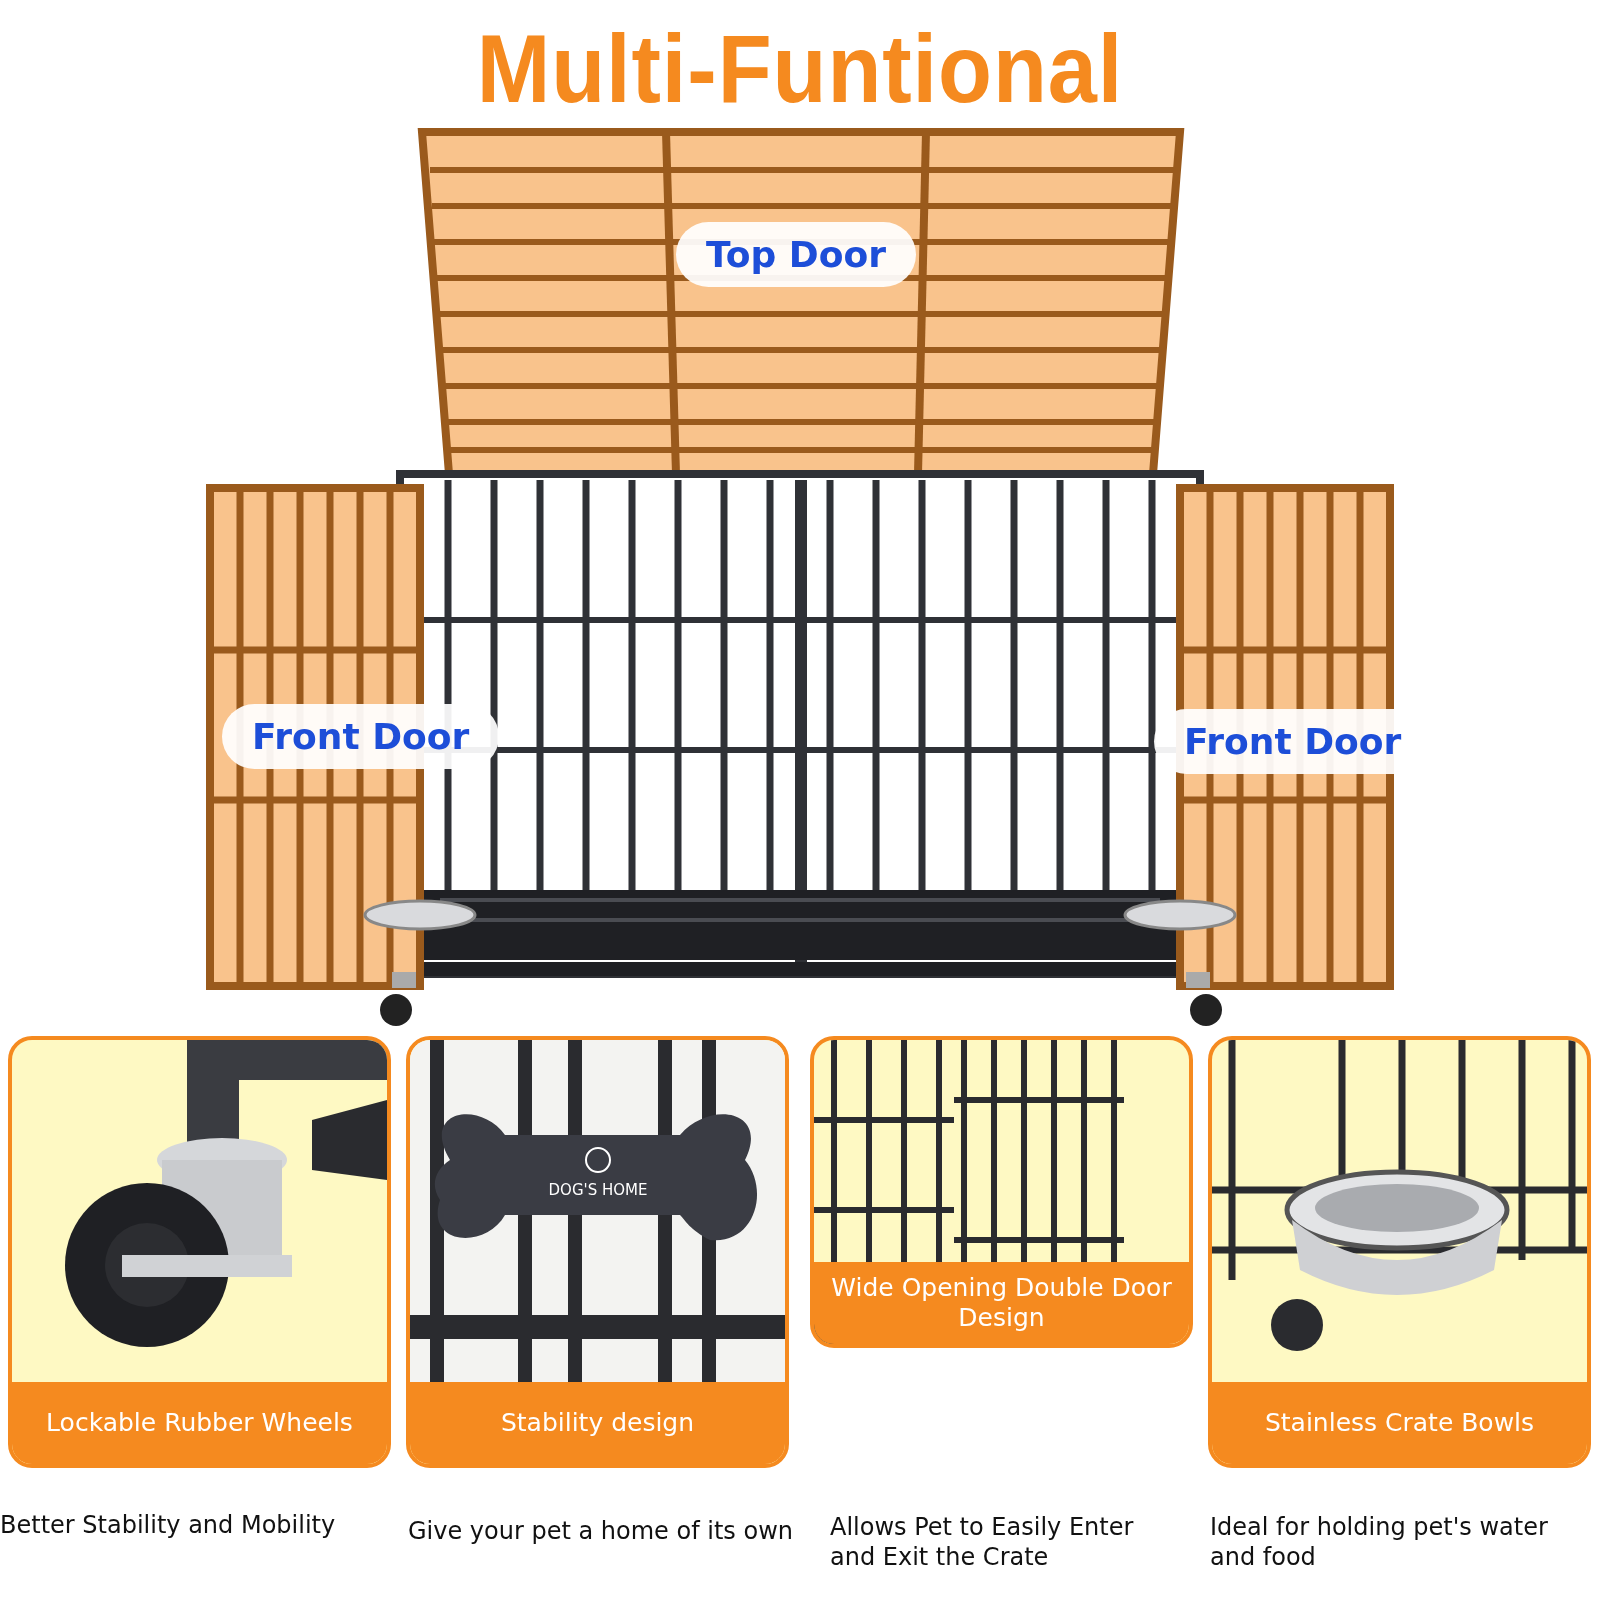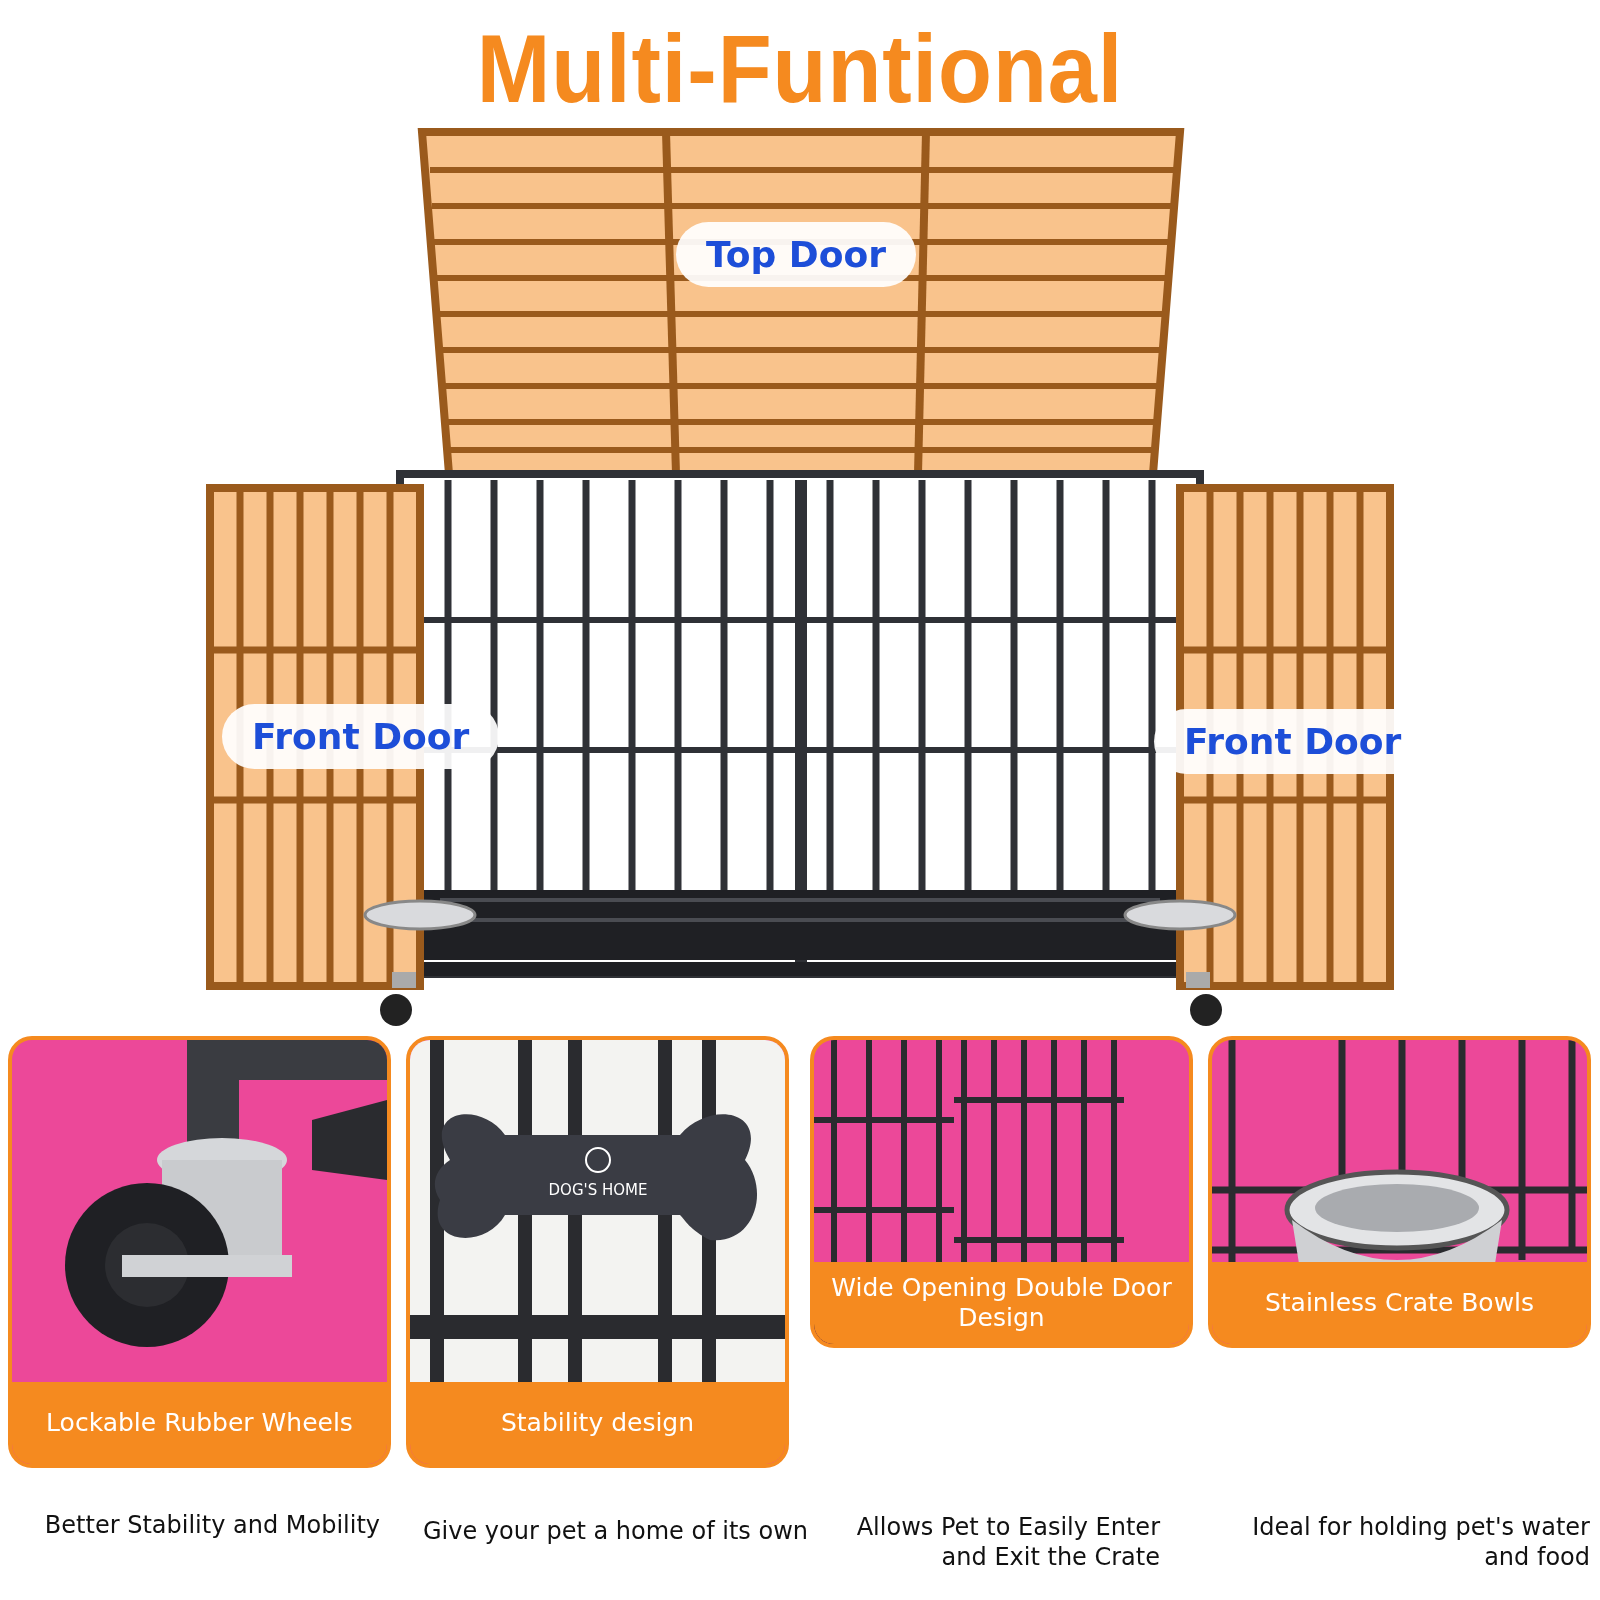--- a/index.html
+++ b/index.html
@@ -1,23 +1,23 @@
 <!DOCTYPE html>
 <html><head>
 <meta charset="utf-8">
 <style>
   * { box-sizing: border-box; margin: 0; padding: 0; }
   body { width: 1600px; height: 1600px; background: #ffffff; font-family: "DejaVu Sans", sans-serif; position: relative; overflow: hidden; }
   .abs { position: absolute; }
   .title { left: 0; width: 1600px; top: 14px; text-align: center; font-family: "Liberation Sans", sans-serif; font-weight: bold; font-size: 96px; color: #f58a1f; letter-spacing: 1px; transform: scaleX(0.92); }
   .label-pill { background: rgba(255,255,255,0.93); border-radius: 34px; font-weight: bold; color: #1d4ed8; font-size: 36px; padding: 12px 30px; white-space: nowrap; font-family: "DejaVu Sans", sans-serif; }
-  .card { border: 4px solid #f58a1f; border-radius: 24px; overflow: hidden; background: #ec4899; }
+  .card { border: 4px solid #f58a1f; border-radius: 24px; overflow: hidden; background: #fef9c3; }
   .card .band { position: absolute; left: 0; right: 0; bottom: 0; height: 82px; background: #f58a1f; display: flex; align-items: center; justify-content: center; text-align: center; color: #fff; font-family: "DejaVu Sans", sans-serif; font-size: 25px; line-height: 30px; padding: 0 10px; }
   .card .photo { position: absolute; left: 0; right: 0; top: 0; bottom: 82px; }
-  .caption { font-family: "DejaVu Sans", sans-serif; font-size: 24px; color: #111; text-align: right; line-height: 30px; }
+  .caption { font-family: "DejaVu Sans", sans-serif; font-size: 24px; color: #111; text-align: left; line-height: 30px; }
 </style>
 </head>
 <body>
 
 <div class="abs title">Multi-Funtional</div>
 
 <svg class="abs" style="left:0;top:110px;" width="1600" height="920">
 
   <g>
     <polygon points="422,22 1180,22 1153,364 449,364" fill="#f9c38c" stroke="#9a5a1c" stroke-width="8"></polygon>
@@ -163,21 +163,21 @@
         <line x1="0" y1="170" x2="140" y2="170"></line>
       <line x1="140" y1="60" x2="310" y2="60"></line>
         <line x1="140" y1="200" x2="310" y2="200"></line>
     </g>
     <rect x="0" y="270" width="150" height="40" fill="#1f2024"></rect>
     <ellipse cx="115" cy="293" rx="40" ry="10" fill="#cfd0d3"></ellipse>
   </svg>
   <div class="band">Wide Opening Double Door Design</div>
 </div>
 
-<div class="abs card" style="left:1208px;top:1036px;width:383px;height:312px;">
+<div class="abs card" style="left:1208px;top:1036px;width:383px;height:432px;">
   <svg class="photo" width="375" height="346">
     <g stroke="#2a2b2f" stroke-width="7">
       <line x1="20" y1="0" x2="20" y2="240"></line>
         <line x1="130" y1="0" x2="130" y2="150"></line>
       <line x1="190" y1="0" x2="190" y2="150"></line>
         <line x1="250" y1="0" x2="250" y2="150"></line>
       <line x1="310" y1="0" x2="310" y2="220"></line>
         <line x1="360" y1="0" x2="360" y2="210"></line>
       <line x1="0" y1="150" x2="375" y2="150"></line>
         <line x1="0" y1="210" x2="375" y2="210"></line>

